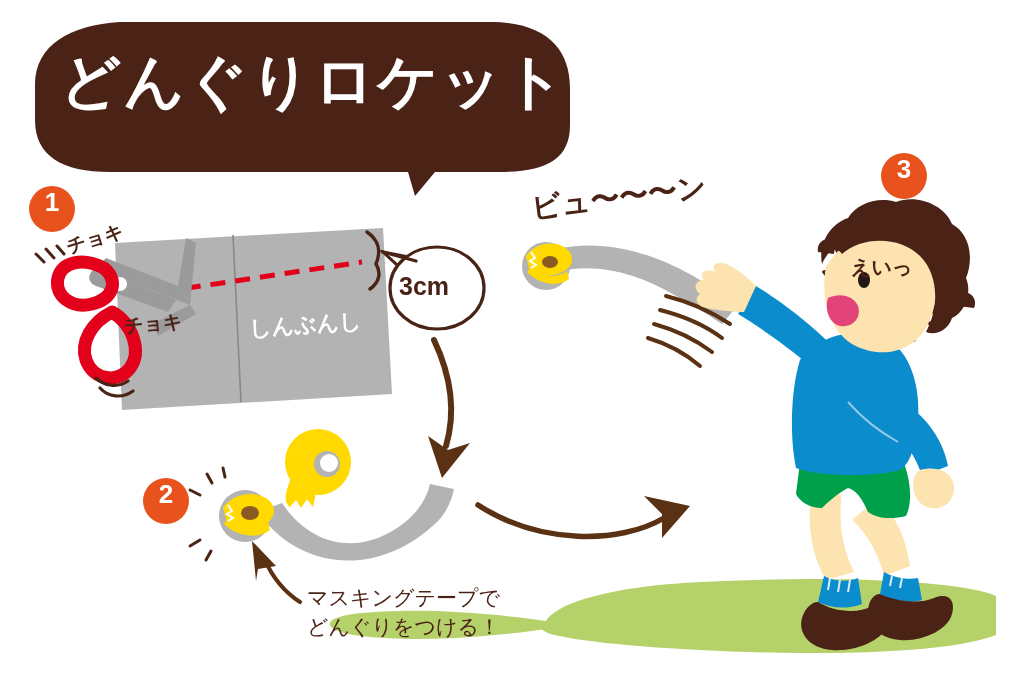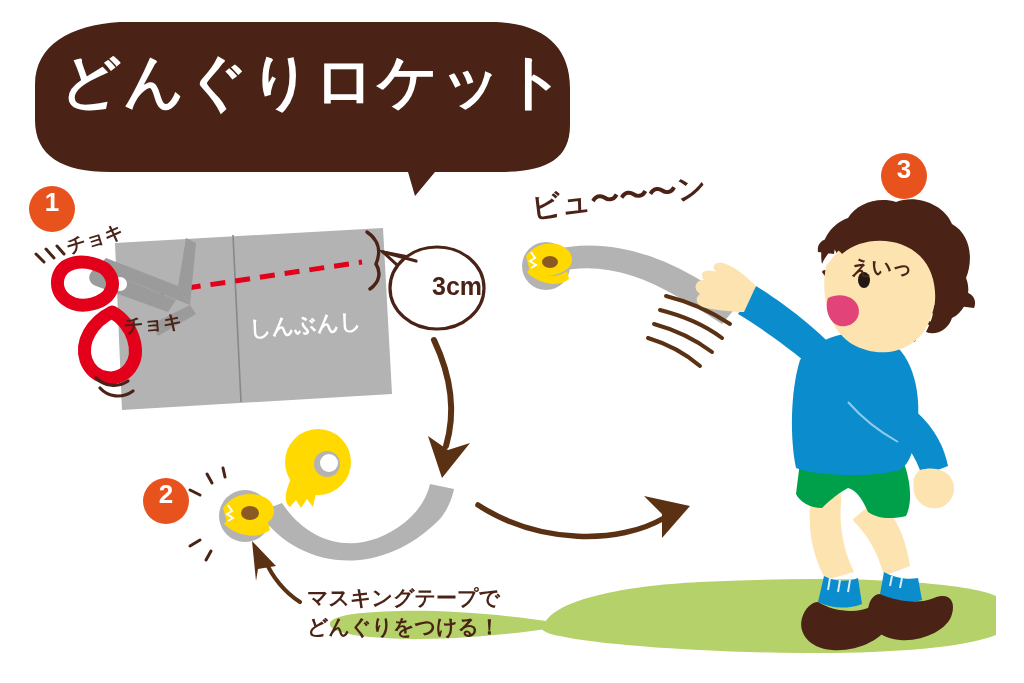--- a/index.html
+++ b/index.html
@@ -65,34 +65,33 @@
   #newspaper-label {
     left: 249px; top: 312px;
     font-size: 22px; font-weight: bold;
     color: #ffffff;
     transform: rotate(-4deg);
   }
   #cm-label {
     left: 399px; top: 272px;
     font-size: 25px; font-weight: bold;
     color: #4a2316;
-    margin-left: 33px;
   }
   #whoosh-label {
     left: 531px; top: 181px;
     font-size: 29px; font-weight: bold;
     transform: rotate(-7deg);
   }
   #eii-label {
     left: 851px; top: 256px;
     font-size: 20px; font-weight: bold;
   }
   #tape-caption {
     left: 307px; top: 584px;
-    font-size: 21px; font-weight: bold;
+    font-size: 21px; font-weight: normal;
     line-height: 1.4;
   }
 </style>
 </head>
 <body>
 
 <div id="stage">
 
   <svg id="art" viewBox="0 0 1024 683" xmlns="http://www.w3.org/2000/svg">
 

